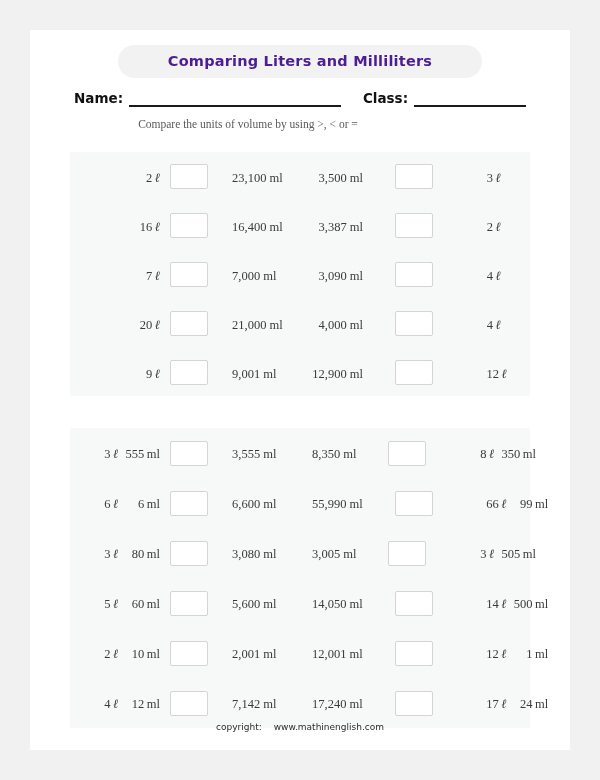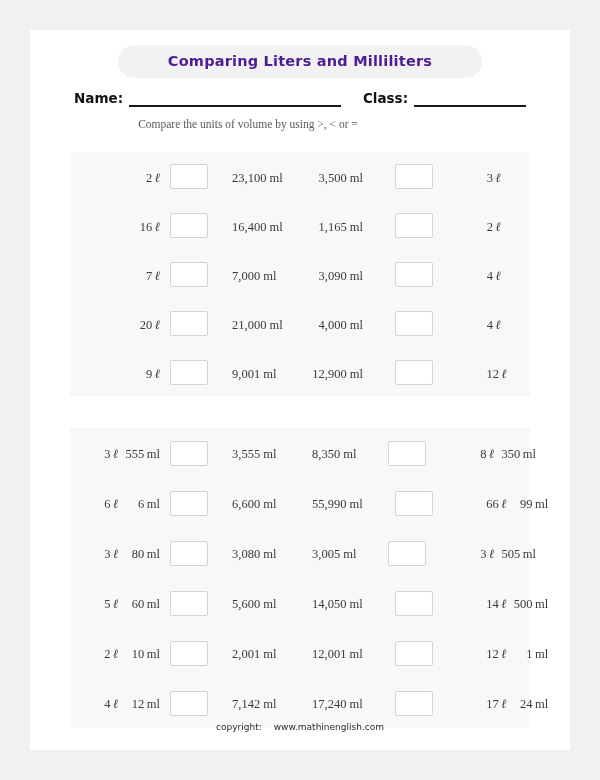--- a/index.html
+++ b/index.html
@@ -186,21 +186,21 @@
           <div class="v-wide-l"><span class="val"><span class="num-l w-l1">3</span><span class="lit"> ℓ</span></span></div>
         </div>
       </div>
       <div class="row">
         <div class="half half-left">
           <div class="v-wide-r"><span class="val"><span class="num-l w-l2">16</span><span class="lit"> ℓ</span></span></div>
           <div class="answer-box"></div>
           <div class="v-wide-l"><span class="val">16,400 ml</span></div>
         </div>
         <div class="half half-right">
-          <div class="v-wide-r"><span class="val">1,165 ml</span></div>
+          <div class="v-wide-r"><span class="val">3,387 ml</span></div>
           <div class="answer-box"></div>
           <div class="v-wide-l"><span class="val"><span class="num-l w-l1">2</span><span class="lit"> ℓ</span></span></div>
         </div>
       </div>
       <div class="row">
         <div class="half half-left">
           <div class="v-wide-r"><span class="val"><span class="num-l w-l1">7</span><span class="lit"> ℓ</span></span></div>
           <div class="answer-box"></div>
           <div class="v-wide-l"><span class="val">7,000 ml</span></div>
         </div>

